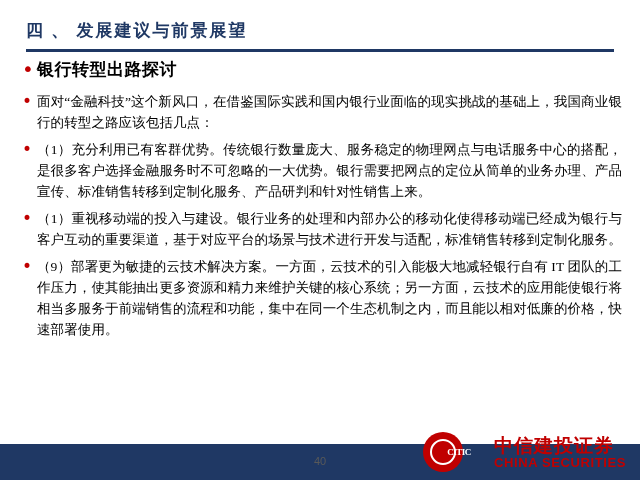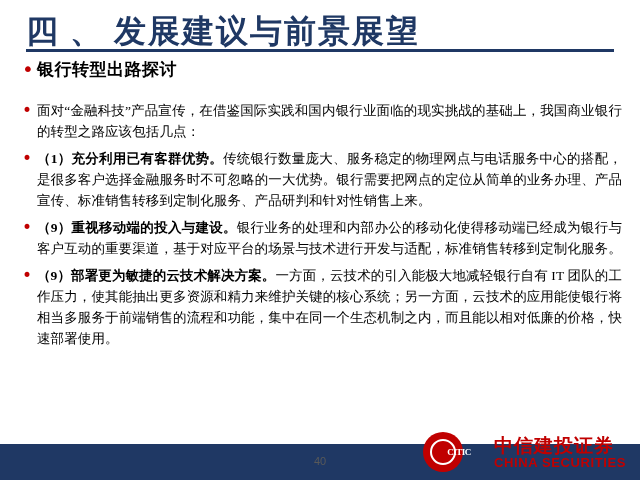--- a/index.html
+++ b/index.html
@@ -22,21 +22,21 @@
   }
   
   .title-wrap {
     position: absolute;
     left: 26px;
     top: 16px;
     right: 26px;
   }
   .slide-title {
     font-family: "Liberation Serif", "DejaVu Serif", serif;
-    font-size: 32px;
+    font-size: 17px;
     font-weight: bold;
     color: #1F3864;
     letter-spacing: 2px;
     line-height: 30px;
     white-space: nowrap;
   }
   .title-rule {
     margin-top: 3px;
     height: 3px;
     background: #1F3864;
@@ -68,32 +68,32 @@
     line-height: 21px;
   }
   .bullet-text {
     flex: 1 1 auto;
   }
   .lv1 {
     font-size: 17px;
     font-weight: bold;
     color: #000000;
     line-height: 24px;
-    margin-bottom: 16px;
+    margin-bottom: 7px;
     letter-spacing: 0.5px;
   }
   .lv2 {
     font-size: 13.5px;
     color: #000000;
     line-height: 21px;
     text-align: justify;
     letter-spacing: 0.1px;
   }
   .lv2 b {
-    font-weight: bold;
+    font-weight: normal;
   }
   .para-gap {
     margin-bottom: 6px;
   }
   
   .footer-bar {
     position: absolute;
     left: 0;
     bottom: 0;
     width: 640px;
@@ -183,31 +183,31 @@
 
   <div class="content">
 
     <div class="bullet-row">
       <span class="bullet-dot">•</span>
       <div class="bullet-text lv1">银行转型出路探讨</div>
     </div>
 
     <div class="bullet-row para-gap">
       <span class="bullet-dot small">•</span>
-      <div class="bullet-text lv2">面对“金融科技”产品宣传，在借鉴国际实践和国内银行业面临的现实挑战的基础上，我国商业银行的转型之路应该包括几点：</div>
+      <div class="bullet-text lv2">面对“金融科技”这个新风口，在借鉴国际实践和国内银行业面临的现实挑战的基础上，我国商业银行的转型之路应该包括几点：</div>
     </div>
 
     <div class="bullet-row para-gap">
       <span class="bullet-dot small">•</span>
       <div class="bullet-text lv2"><b>（1）充分利用已有客群优势。</b><span>传统银行数量庞大、服务稳定的物理网点与电话服务中心的搭配，是很多客户选择金融服务时不可忽略的一大优势。银行需要把网点的定位从简单的业务办理、产品宣传、标准销售转移到定制化服务、产品研判和针对性销售上来。</span></div>
     </div>
 
     <div class="bullet-row para-gap">
       <span class="bullet-dot small">•</span>
-      <div class="bullet-text lv2"><b>（9）重视移动端的投入与建设。</b><span>银行业务的处理和内部办公的移动化使得移动端已经成为银行与客户互动的重要渠道，基于对应平台的场景与技术进行开发与适配，标准销售转移到定制化服务。</span></div>
+      <div class="bullet-text lv2"><b>（1）重视移动端的投入与建设。</b><span>银行业务的处理和内部办公的移动化使得移动端已经成为银行与客户互动的重要渠道，基于对应平台的场景与技术进行开发与适配，标准销售转移到定制化服务。</span></div>
     </div>
 
     <div class="bullet-row">
       <span class="bullet-dot small">•</span>
       <div class="bullet-text lv2"><b>（9）部署更为敏捷的云技术解决方案。</b><span>一方面，云技术的引入能极大地减轻银行自有 IT 团队的工作压力，使其能抽出更多资源和精力来维护关键的核心系统；另一方面，云技术的应用能使银行将相当多服务于前端销售的流程和功能，集中在同一个生态机制之内，而且能以相对低廉的价格，快速部署使用。</span></div>
     </div>
 
   </div>
 
   <div class="footer-bar"></div>

